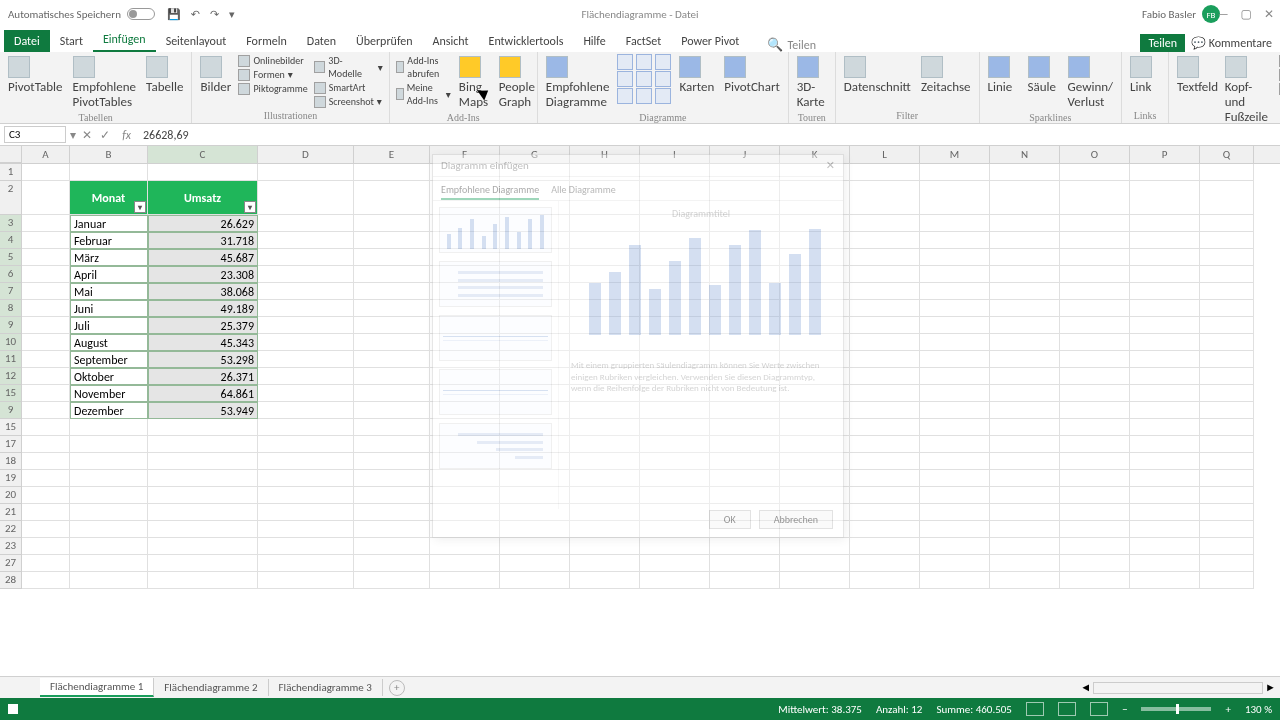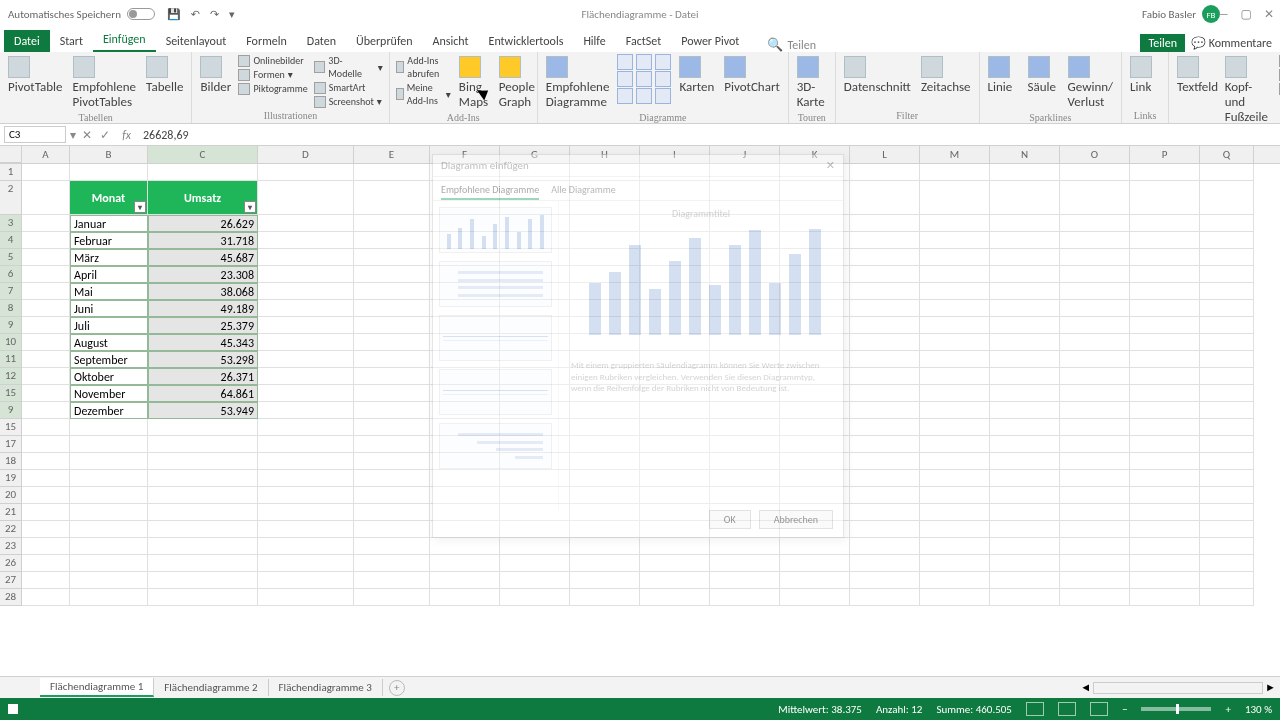--- a/index.html
+++ b/index.html
@@ -800,40 +800,20 @@
         <div class="cell" style="width: 70px;"></div>
         <div class="cell" style="width: 70px;"></div>
         <div class="cell" style="width: 70px;"></div>
         <div class="cell" style="width: 70px;"></div>
         <div class="cell" style="width: 70px;"></div>
         <div class="cell" style="width: 70px;"></div>
         <div class="cell" style="width: 70px;"></div>
         <div class="cell" style="width: 54px;"></div>
       </div>
       <div class="row">
-        <div class="rowhead">26</div>
-        <div class="cell" style="width: 48px;"></div>
-        <div class="cell" style="width: 78px;"></div>
-        <div class="cell" style="width: 110px;"></div>
-        <div class="cell" style="width: 96px;"></div>
-        <div class="cell" style="width: 76px;"></div>
-        <div class="cell" style="width: 70px;"></div>
-        <div class="cell" style="width: 70px;"></div>
-        <div class="cell" style="width: 70px;"></div>
-        <div class="cell" style="width: 70px;"></div>
-        <div class="cell" style="width: 70px;"></div>
-        <div class="cell" style="width: 70px;"></div>
-        <div class="cell" style="width: 70px;"></div>
-        <div class="cell" style="width: 70px;"></div>
-        <div class="cell" style="width: 70px;"></div>
-        <div class="cell" style="width: 70px;"></div>
-        <div class="cell" style="width: 70px;"></div>
-        <div class="cell" style="width: 54px;"></div>
-      </div>
-      <div class="row">
         <div class="rowhead">27</div>
         <div class="cell" style="width: 48px;"></div>
         <div class="cell" style="width: 78px;"></div>
         <div class="cell" style="width: 110px;"></div>
         <div class="cell" style="width: 96px;"></div>
         <div class="cell" style="width: 76px;"></div>
         <div class="cell" style="width: 70px;"></div>
         <div class="cell" style="width: 70px;"></div>
         <div class="cell" style="width: 70px;"></div>
         <div class="cell" style="width: 70px;"></div>

